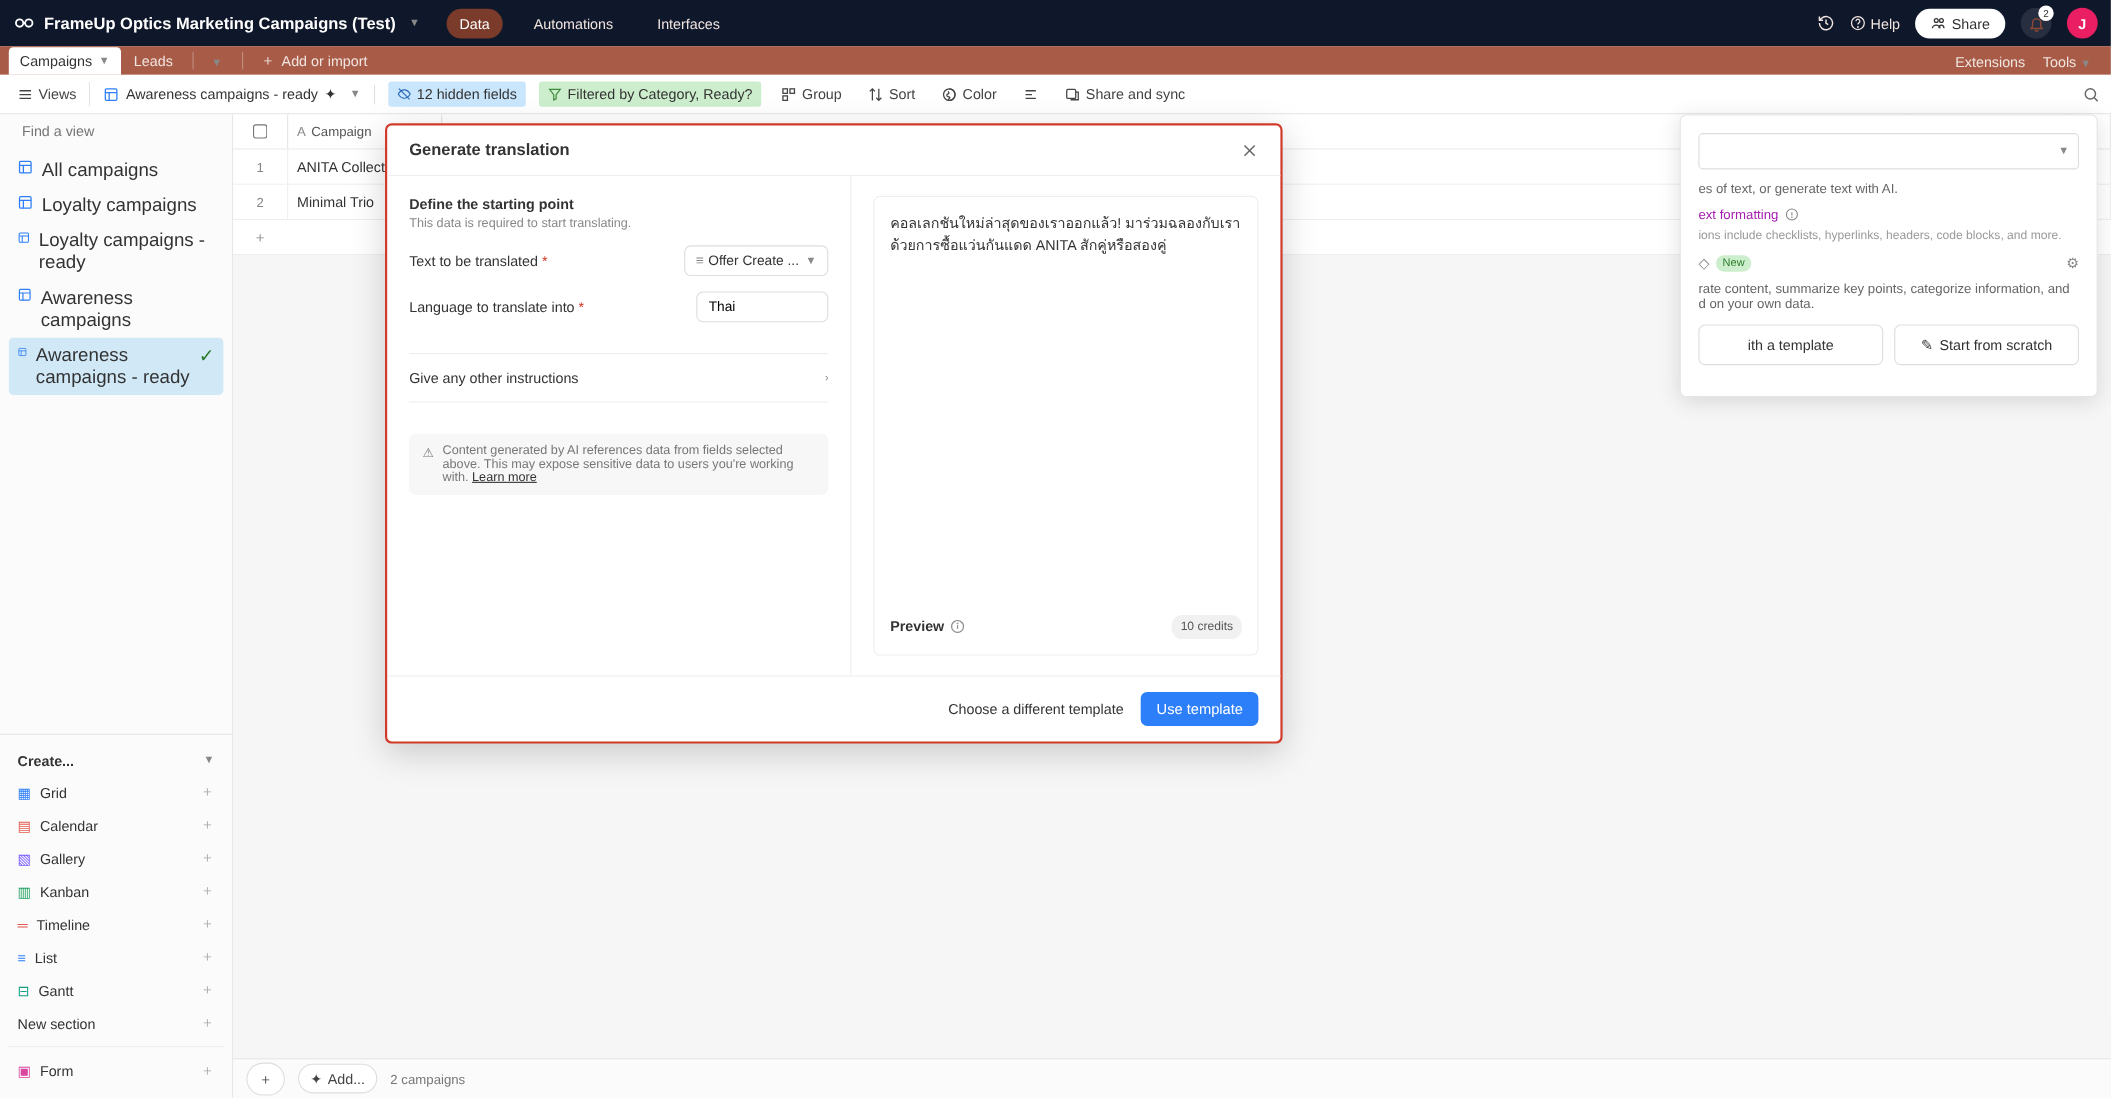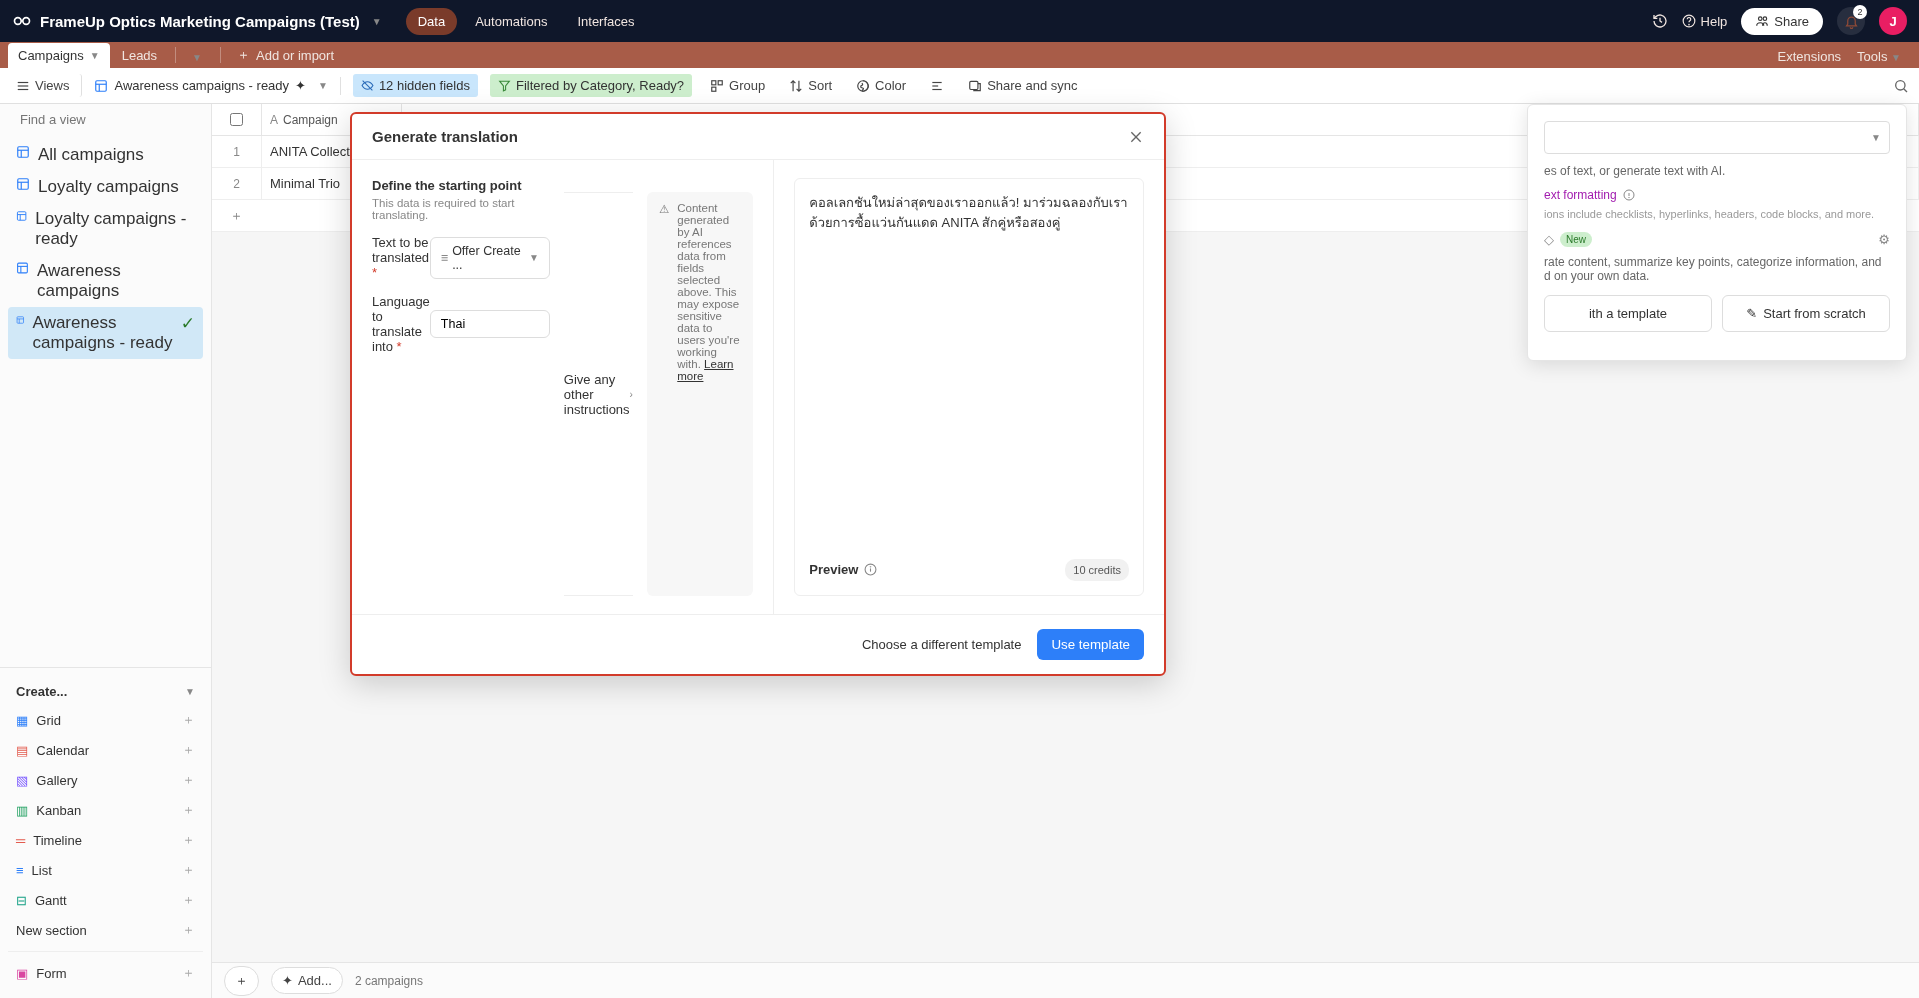--- a/index.html
+++ b/index.html
@@ -1,21 +1,21 @@
 <!DOCTYPE html>
 <html><head>
 <meta charset="utf-8">
 <style>
 * { margin: 0; padding: 0; box-sizing: border-box; font-family: -apple-system, BlinkMacSystemFont, "Segoe UI", Helvetica, Arial, sans-serif; }
 body { background: #f6f6f6; font-size: 13px; color: #333; overflow: hidden; }
 
 .topbar { background: #0f172a; height: 42px; display: flex; align-items: center; padding: 0 12px; color: #fff; }
 .topbar-left { display: flex; align-items: center; gap: 8px; }
 .base-name { font-size: 15px; font-weight: 600; margin-right: 4px; }
-.top-tabs { display: flex; gap: 6px; margin-left: 16px; }
+.top-tabs { display: flex; gap: 16px; margin-left: 16px; }
 .top-tab { padding: 6px 12px; border-radius: 16px; font-size: 13px; color: #f0e5e0; cursor: pointer; }
 .top-tab.active { background: #7a3b2a; color: #fff; }
 .topbar-right { margin-left: auto; display: flex; align-items: center; gap: 14px; }
 .topbar-iconbtn { display: flex; align-items: center; gap: 5px; color: #f0e5e0; cursor: pointer; font-size: 13px; }
 .share-btn { background: #fff; color: #333; border-radius: 16px; padding: 6px 14px; font-weight: 500; display: flex; align-items: center; gap: 5px; }
 .bell { position: relative; color: #fff; background: rgba(255,255,255,0.1); border-radius: 50%; width: 28px; height: 28px; display: flex; align-items: center; justify-content: center; }
 .bell-badge { position: absolute; top: -2px; right: -2px; background: #fff; color: #333; font-size: 9px; width: 14px; height: 14px; border-radius: 50%; display: flex; align-items: center; justify-content: center; }
 .avatar { width: 28px; height: 28px; border-radius: 50%; background: #e91e63; color: #fff; display: flex; align-items: center; justify-content: center; font-weight: 600; }
 
 .tabsbar { background: #a85c48; height: 26px; display: flex; align-items: flex-end; padding: 0 8px; }
@@ -87,21 +87,21 @@
 .outline-btn { flex:1; border:1px solid #ddd; border-radius:6px; padding:10px; display:flex; align-items:center; justify-content:center; gap:6px; font-size:13px; cursor:pointer;}
 .panel-footer { display:flex; justify-content:flex-end; align-items:center; gap:16px; margin-top:8px;}
 .link-btn { color:#333; cursor:pointer; }
 .primary-btn { background:#2d7ff9; color:#fff; border:none; border-radius:6px; padding:8px 14px; font-weight:500; cursor:pointer;}
 
 .modal { position:absolute; left:350px; top:112px; width:816px; height:564px; background:#fff; border:2px solid #d23b2a; border-radius:6px; box-shadow:0 8px 32px rgba(0,0,0,0.18); z-index:20; display:flex; flex-direction:column;}
 .modal-header { display:flex; align-items:center; justify-content:space-between; padding:14px 20px; border-bottom:1px solid #eee;}
 .modal-title { font-weight:600; font-size:15px; }
 .close-x { cursor:pointer; color:#666; }
 .modal-body { flex:1; display:flex; overflow:hidden;}
-.modal-left { width:52%; border-right:1px solid #eee; padding:18px 20px; display:flex; flex-direction:row; gap:14px;}
+.modal-left { width:52%; border-right:1px solid #eee; padding:18px 20px; display:flex; flex-direction:column; gap:14px;}
 .modal-right { flex:1; padding:18px 20px; display:flex; flex-direction:column;}
 .section-title { font-weight:600; font-size:13px; margin-bottom:4px;}
 .section-sub { font-size:11.5px; color:#888; }
 .form-row { display:flex; align-items:center; justify-content:space-between; margin-top:14px;}
 .form-label { font-size:13px; color:#333; }
 .req { color:#d23b2a; }
 .select-field { border:1px solid #ddd; border-radius:6px; padding:6px 10px; font-size:12.5px; display:flex; align-items:center; gap:6px; min-width:120px; justify-content:space-between; cursor:pointer;}
 .text-input-sm { border:1px solid #ddd; border-radius:6px; padding:6px 10px; font-size:12.5px; width:120px;}
 .instructions-row { display:flex; align-items:center; justify-content:space-between; padding:14px 0; border-top:1px solid #eee; border-bottom:1px solid #eee; margin-top:14px; cursor:pointer;}
 .warning-box { background:#f7f7f7; border-radius:6px; padding:10px 12px; font-size:11.5px; color:#777; display:flex; gap:8px; margin-top:14px;}

